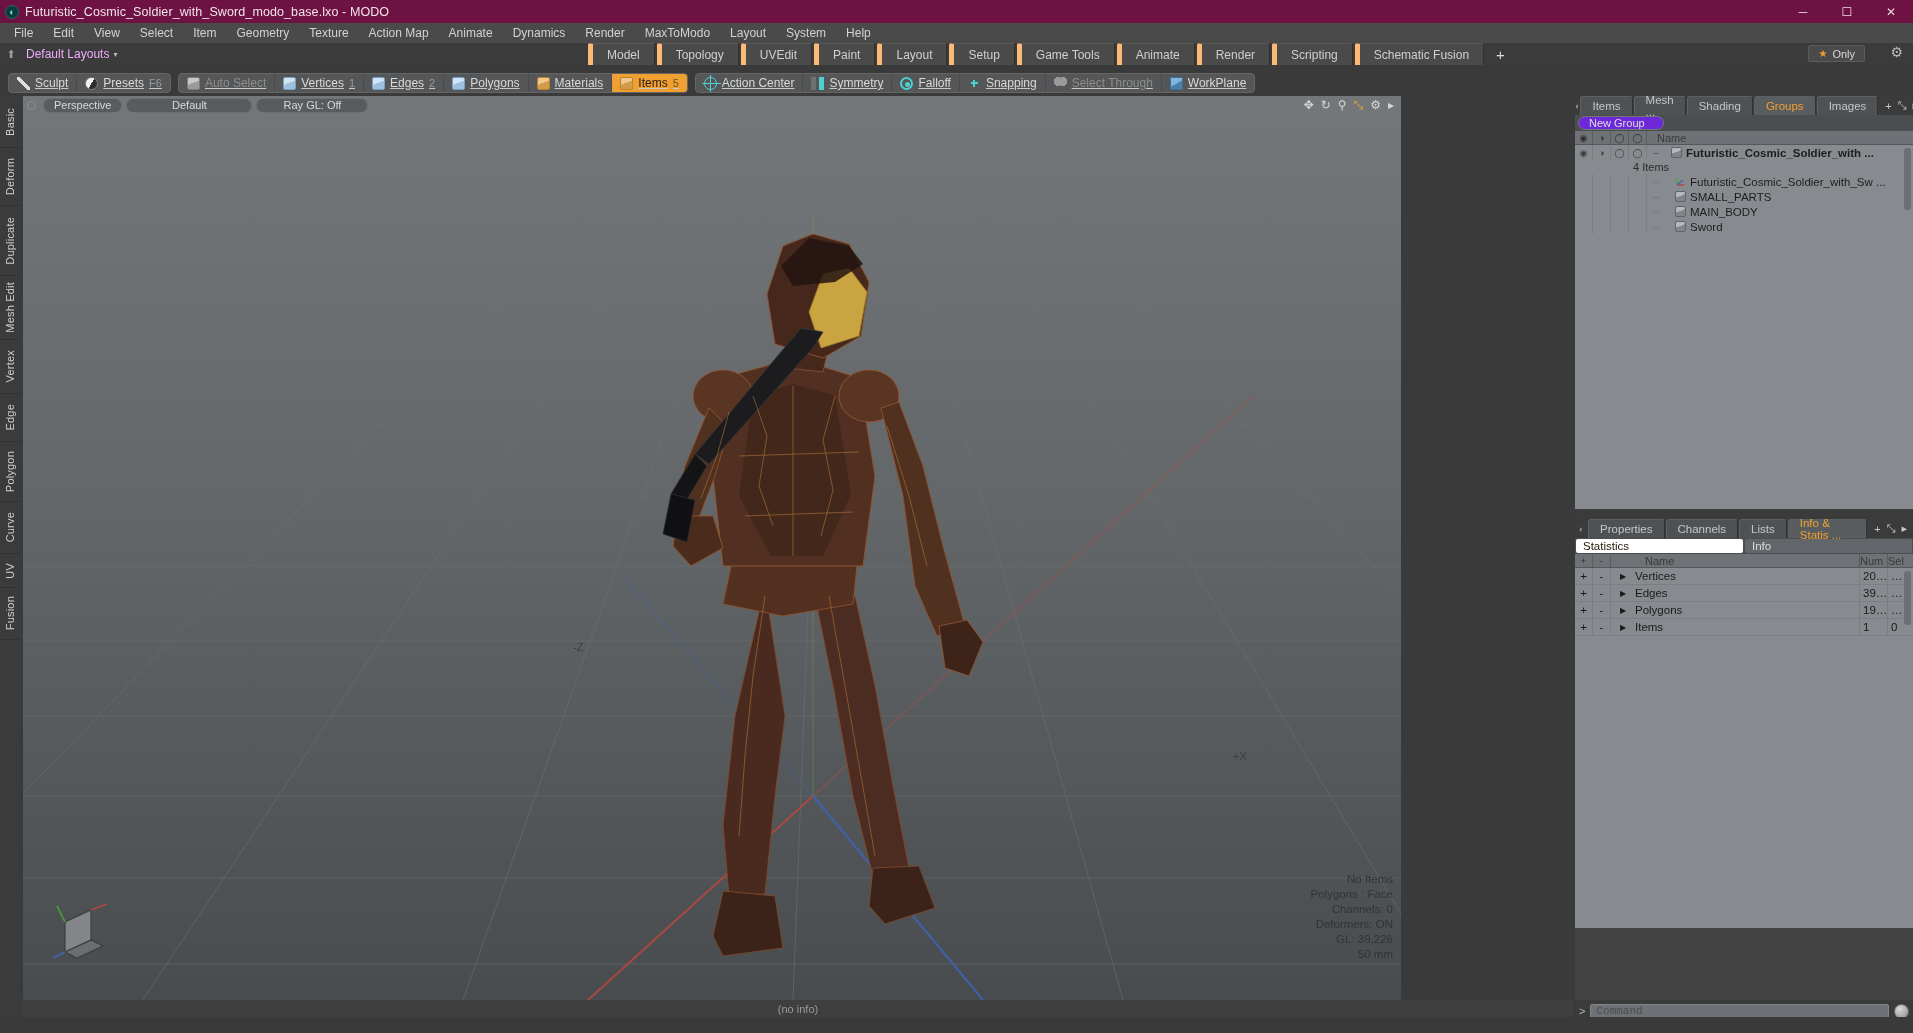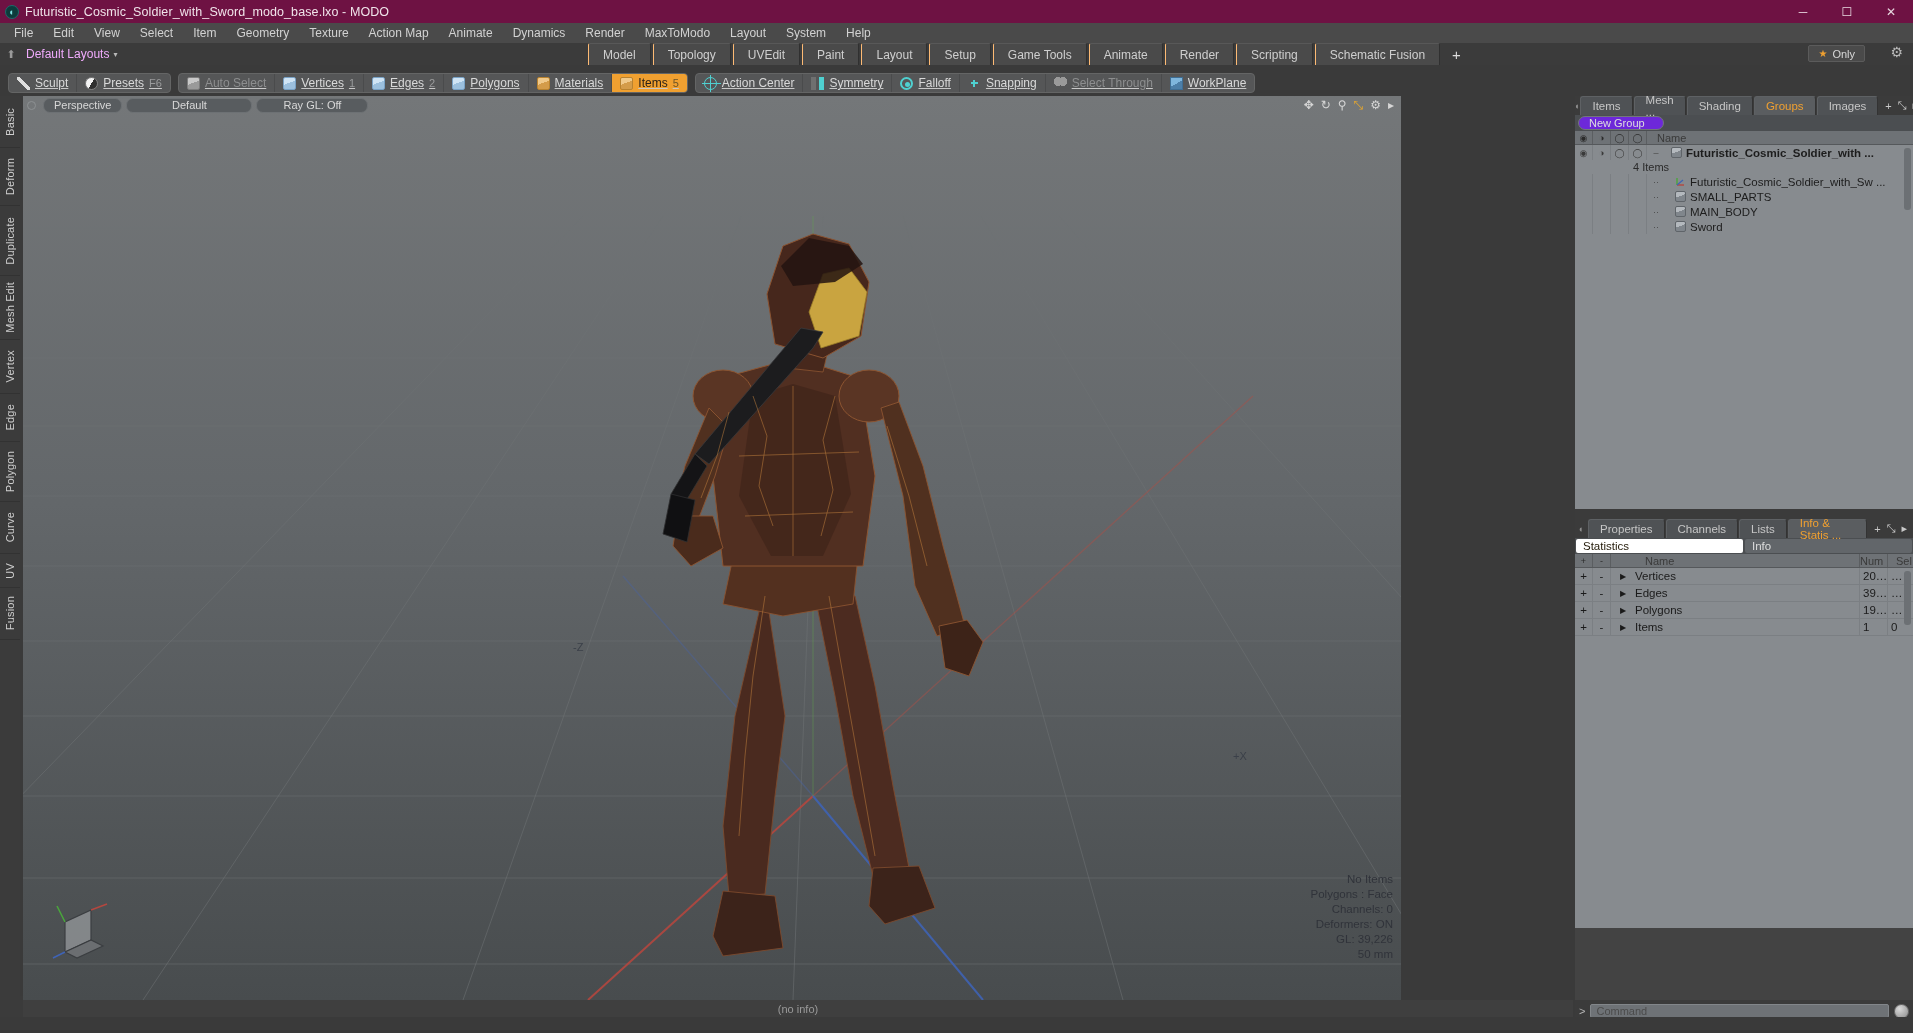--- a/index.html
+++ b/index.html
@@ -29,21 +29,21 @@
   .layoutrow { position:absolute; left:0; top:43px; width:1913px; height:22px;
     background:#3b3b3b; display:flex; align-items:center; }
   .lo-arrow { width:22px; text-align:center; color:#9a9a9a; font-size:11px; }
   .lo-label { color:#f0abfc; font-size:12px; padding-left:4px; }
   .lo-caret { font-size:8px; color:#b9b9b9; margin-left:4px; }
 
   .tabstrip { position:absolute; left:588px; top:43px; height:22px;
     display:flex; align-items:stretch; }
   .ltab { padding:0 14px; display:flex; align-items:center; font-size:12px;
     color:#cfcfcf; background:#4a4a4a; margin-right:2px;
-    border-top:1px solid #585858; border-left:1px solid #fdba74;
+    border-top:1px solid #585858; border-left:5px solid #fdba74;
     border-right:1px solid #303030; border-radius:2px 2px 0 0; }
   .ltab.plus { background:transparent; border:none; color:#dcdcdc;
     font-size:15px; padding:0 10px; }
   .only-box { position:absolute; right:48px; top:45px; height:17px;
     display:flex; align-items:center; gap:5px; padding:0 9px;
     background:#4a4a4a; border:1px solid #5b5b5b; border-radius:2px;
     font-size:11px; color:#d8d8d8; }
   .only-star { color:#f0a030; font-size:10px; }
   .gear-right { position:absolute; right:10px; top:44px; color:#b9b9b9;
     font-size:14px; }
@@ -190,21 +190,21 @@
 
   
   .statusbar { position:absolute; left:23px; top:1000px; width:1550px; height:17px;
     background:#3f3f3f; display:flex; align-items:center; justify-content:center;
     font-size:11px; color:#9a9a9a; }
   .cmdbar { position:absolute; left:1575px; top:1000px; width:338px; height:22px;
     background:#3b3b3b; display:flex; align-items:center; padding:0 4px; gap:5px; }
   .cmd-gt { color:#b5b5b5; font-size:11px; }
   .cmd-input { flex:1; height:14px; background:#6e7276; border:1px solid #82868a;
     border-radius:2px; font-size:11px; color:#2b2b2b; display:flex;
-    align-items:center; padding-left:5px; }
+    align-items:center; padding-left:5px;font-family:Liberation Mono, monospace; }
   .cmd-btn { width:15px; height:15px; border-radius:50%;
     background:radial-gradient(circle at 35% 30%,#d9d9d9,#8a8a8a);
     border:1px solid #6e6e6e; }
   .bottomfill { position:absolute; left:0; top:1017px; width:1913px; height:16px;
     background:#3a3a3a; }
   .leftfill { position:absolute; left:0; top:996px; width:23px; height:37px;
     background:#3b3b3b; }
   .scrollbar-v { position:absolute; right:2px; width:7px; background:#6c7074;
     border-radius:3px; }
 </style>
@@ -617,21 +617,21 @@
   <div class="tabbar2" id="subtabs">
       <div class="subtab active">Statistics</div>
       <div class="subtab">Info</div>
     </div>
 
   <div class="listhead" style="background:#6e7276">
     <div class="lh-ico">+</div>
     <div class="lh-ico">-</div>
     <div class="lh-name" style="padding-left:34px">Name</div>
     <div style="width:28px;display:flex;align-items:center;font-size:11px;color:#3a3a3a;border-left:1px solid #5b5e61">Num</div>
-    <div style="width:26px;display:flex;align-items:center;padding-left:8px;font-size:11px;color:#3a3a3a;border-left:1px solid #5b5e61">Sel</div>
+    <div style="width:26px;display:flex;align-items:center;padding-left:0;font-size:11px;color:#3a3a3a;border-left:1px solid #5b5e61">Sel</div>
   </div>
 
   <div class="listbody" style="height:360px;position:relative" id="statlist">
     <div class="scrollbar-v" style="top:3px;height:54px;"></div>
   <div class="statrow">
         <div class="st-pm">+</div>
         <div class="st-pm">-</div>
         <div class="st-tri">▶</div>
         <div class="st-name">Vertices</div>
         <div class="st-num">20…</div>

